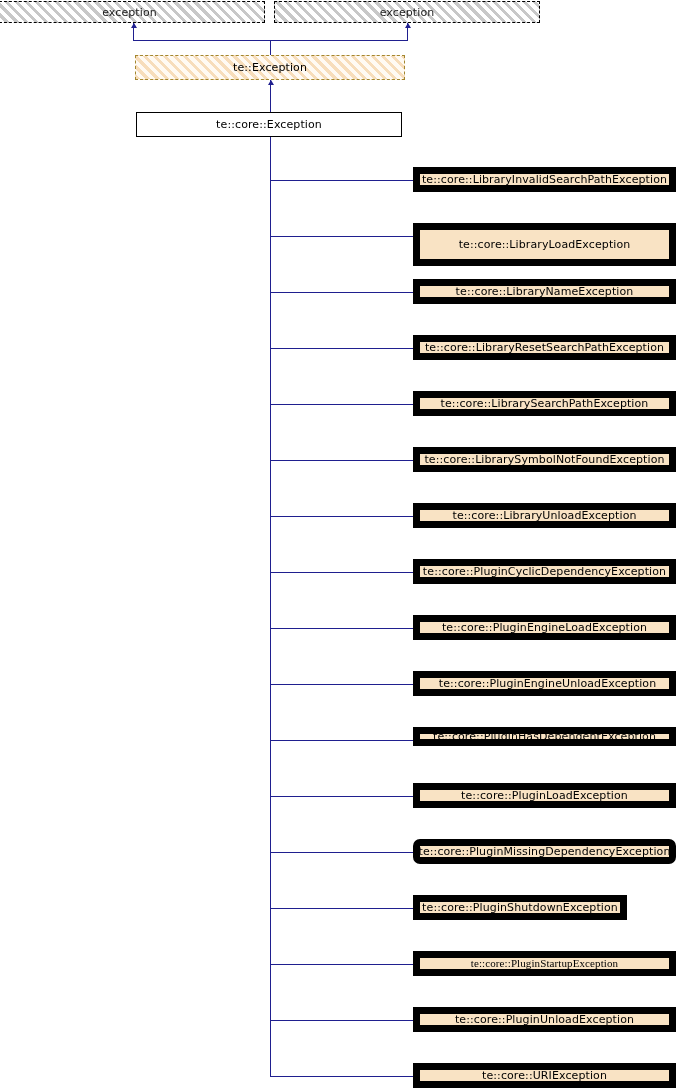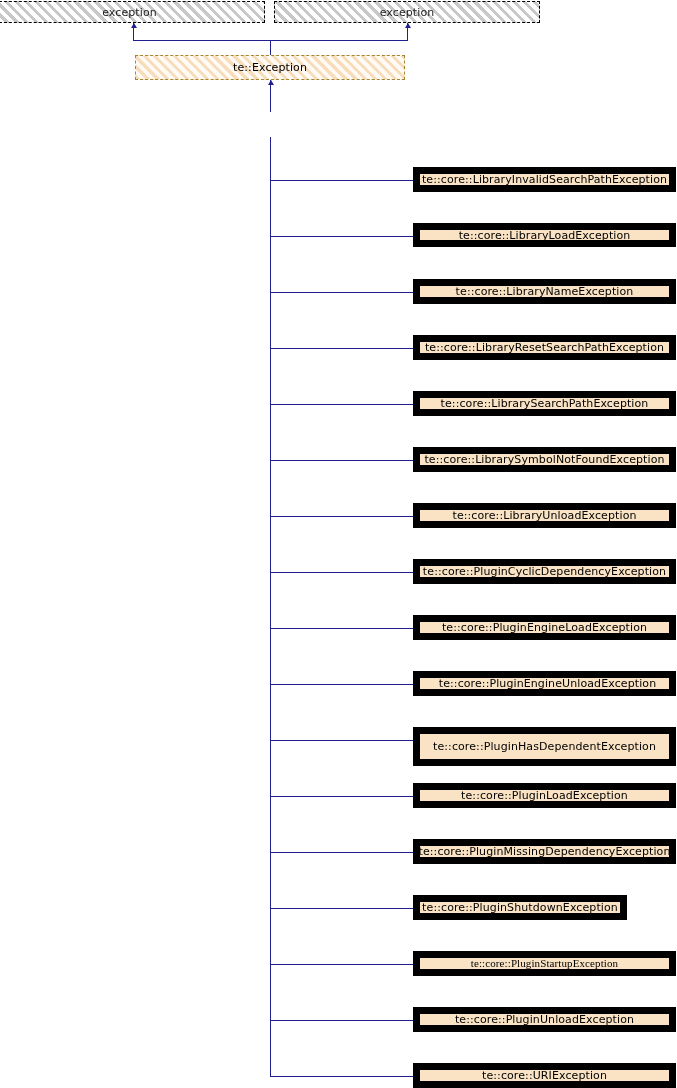--- a/index.html
+++ b/index.html
@@ -96,30 +96,33 @@
   <div class="arrow-up" id="a-top-right" style="left: 405px; top: 23px;"></div>
   <div class="edge-v" id="e-top-stem" style="left: 270px; top: 40px; height: 15px;"></div>
 
   <div class="node node-abstract" id="abstractNode" style="left: 135px; top: 55px; width: 270px; height: 25px;">
     <span>te::Exception</span>
   </div>
 
   <div class="edge-v" id="e-mid" style="left: 270px; top: 80px; height: 32px;"></div>
   <div class="arrow-up" id="a-mid" style="left: 268px; top: 80px;"></div>
 
+  <div class="node node-current" id="currentNode" style="left: 136px; top: 112px; width: 266px; height: 25px;">
+    <span>te::core::Exception</span>
+  </div>
 
   <div class="edge-v" id="trunk" style="left: 270px; top: 137px; height: 939px;"></div>
 
   <div id="derived-layer">
       <div class="edge-h" style="left: 270px; top: 180px; width: 143px;"></div>
       <div class="node node-derived" style="left: 413px; top: 167px; width: 263px; height: 25px;">
         <span>te::core::LibraryInvalidSearchPathException</span>
       </div>
       <div class="edge-h" style="left: 270px; top: 236px; width: 143px;"></div>
-      <div class="node node-derived" style="left: 413px; top: 223px; width: 263px; height: 24px;">
+      <div class="node node-derived" style="left: 413px; top: 223px; width: 263px; height: 43px;">
         <span>te::core::LibraryLoadException</span>
       </div>
       <div class="edge-h" style="left: 270px; top: 292px; width: 143px;"></div>
       <div class="node node-derived" style="left: 413px; top: 279px; width: 263px; height: 25px;">
         <span>te::core::LibraryNameException</span>
       </div>
       <div class="edge-h" style="left: 270px; top: 348px; width: 143px;"></div>
       <div class="node node-derived" style="left: 413px; top: 335px; width: 263px; height: 25px;">
         <span>te::core::LibraryResetSearchPathException</span>
       </div>
@@ -141,29 +144,29 @@
       </div>
       <div class="edge-h" style="left: 270px; top: 628px; width: 143px;"></div>
       <div class="node node-derived" style="left: 413px; top: 615px; width: 263px; height: 25px;">
         <span>te::core::PluginEngineLoadException</span>
       </div>
       <div class="edge-h" style="left: 270px; top: 684px; width: 143px;"></div>
       <div class="node node-derived" style="left: 413px; top: 671px; width: 263px; height: 25px; padding-left: 6px;">
         <span>te::core::PluginEngineUnloadException</span>
       </div>
       <div class="edge-h" style="left: 270px; top: 740px; width: 143px;"></div>
-      <div class="node node-derived" style="left: 413px; top: 727px; width: 263px; height: 39px;">
+      <div class="node node-derived" style="left: 413px; top: 727px; width: 263px; height: 19px;">
         <span>te::core::PluginHasDependentException</span>
       </div>
       <div class="edge-h" style="left: 270px; top: 796px; width: 143px;"></div>
       <div class="node node-derived" style="left: 413px; top: 783px; width: 263px; height: 25px;">
         <span>te::core::PluginLoadException</span>
       </div>
       <div class="edge-h" style="left: 270px; top: 852px; width: 143px;"></div>
-      <div class="node node-derived" style="left: 413px; top: 839px; width: 263px; height: 25px;">
+      <div class="node node-derived" style="left: 413px; top: 839px; width: 263px; height: 25px; border-radius: 7px;">
         <span>te::core::PluginMissingDependencyException</span>
       </div>
       <div class="edge-h" style="left: 270px; top: 908px; width: 143px;"></div>
       <div class="node node-derived" style="left: 413px; top: 895px; width: 214px; height: 25px;">
         <span>te::core::PluginShutdownException</span>
       </div>
       <div class="edge-h" style="left: 270px; top: 964px; width: 143px;"></div>
       <div class="node node-derived" style="left: 413px; top: 951px; width: 263px; height: 25px; font-family: Liberation Serif, serif;">
         <span>te::core::PluginStartupException</span>
       </div>

